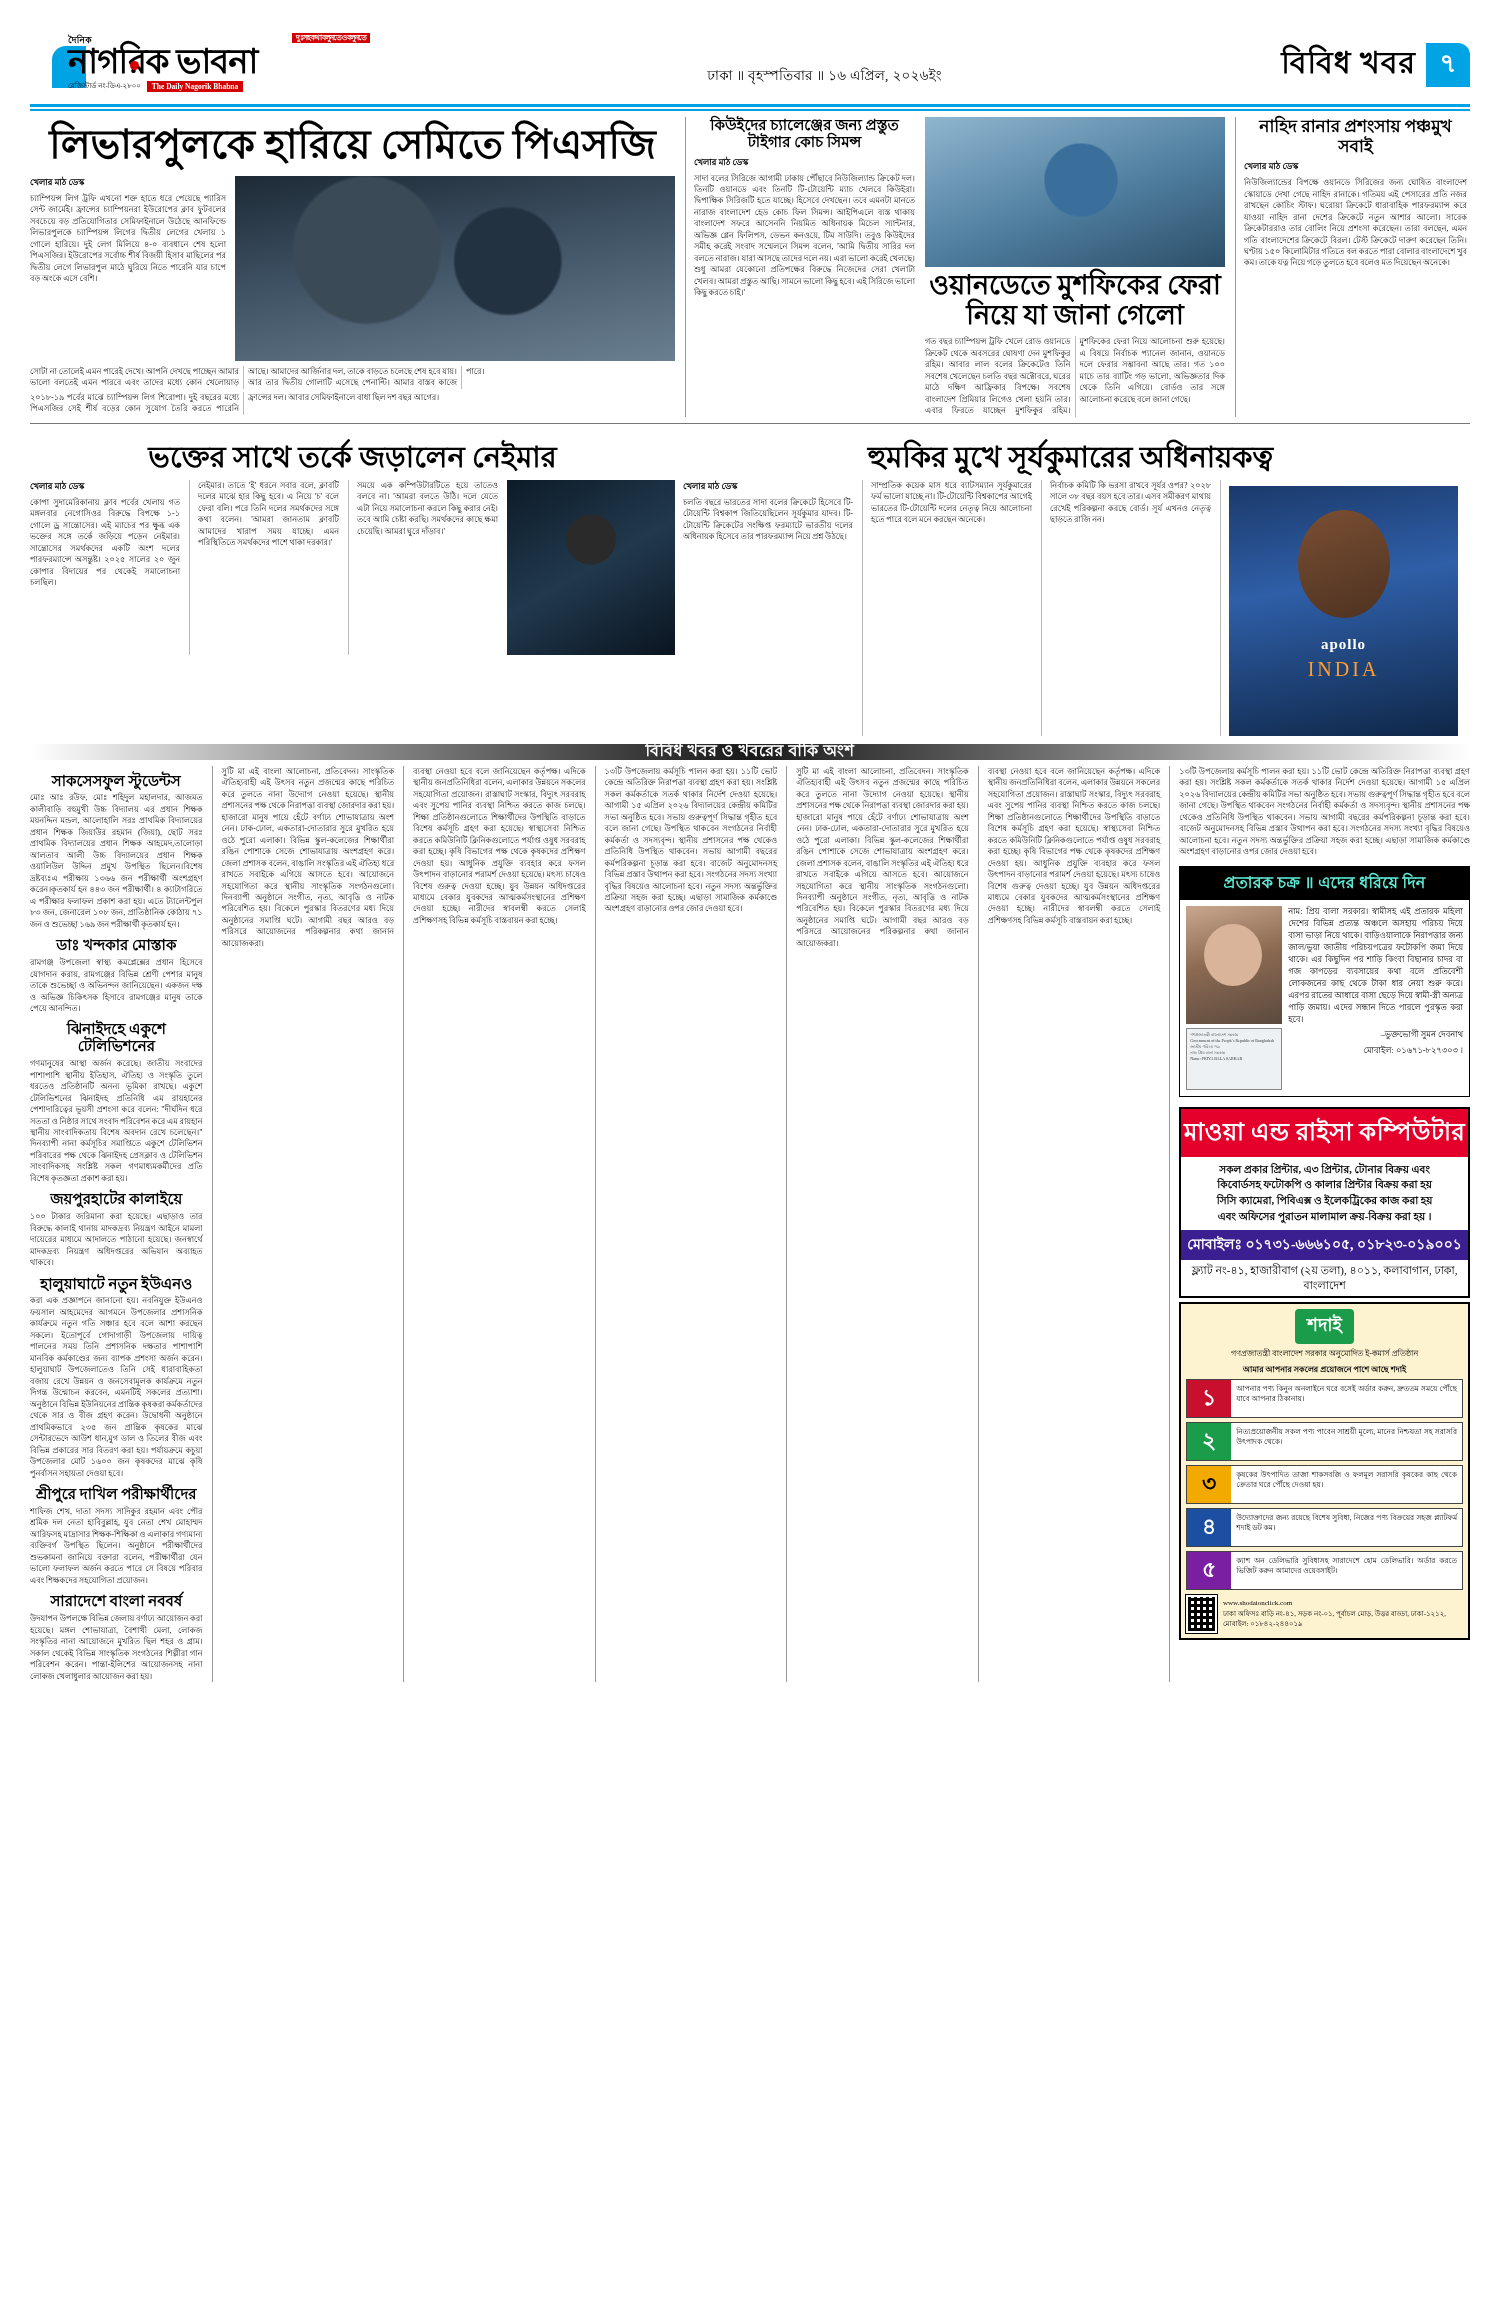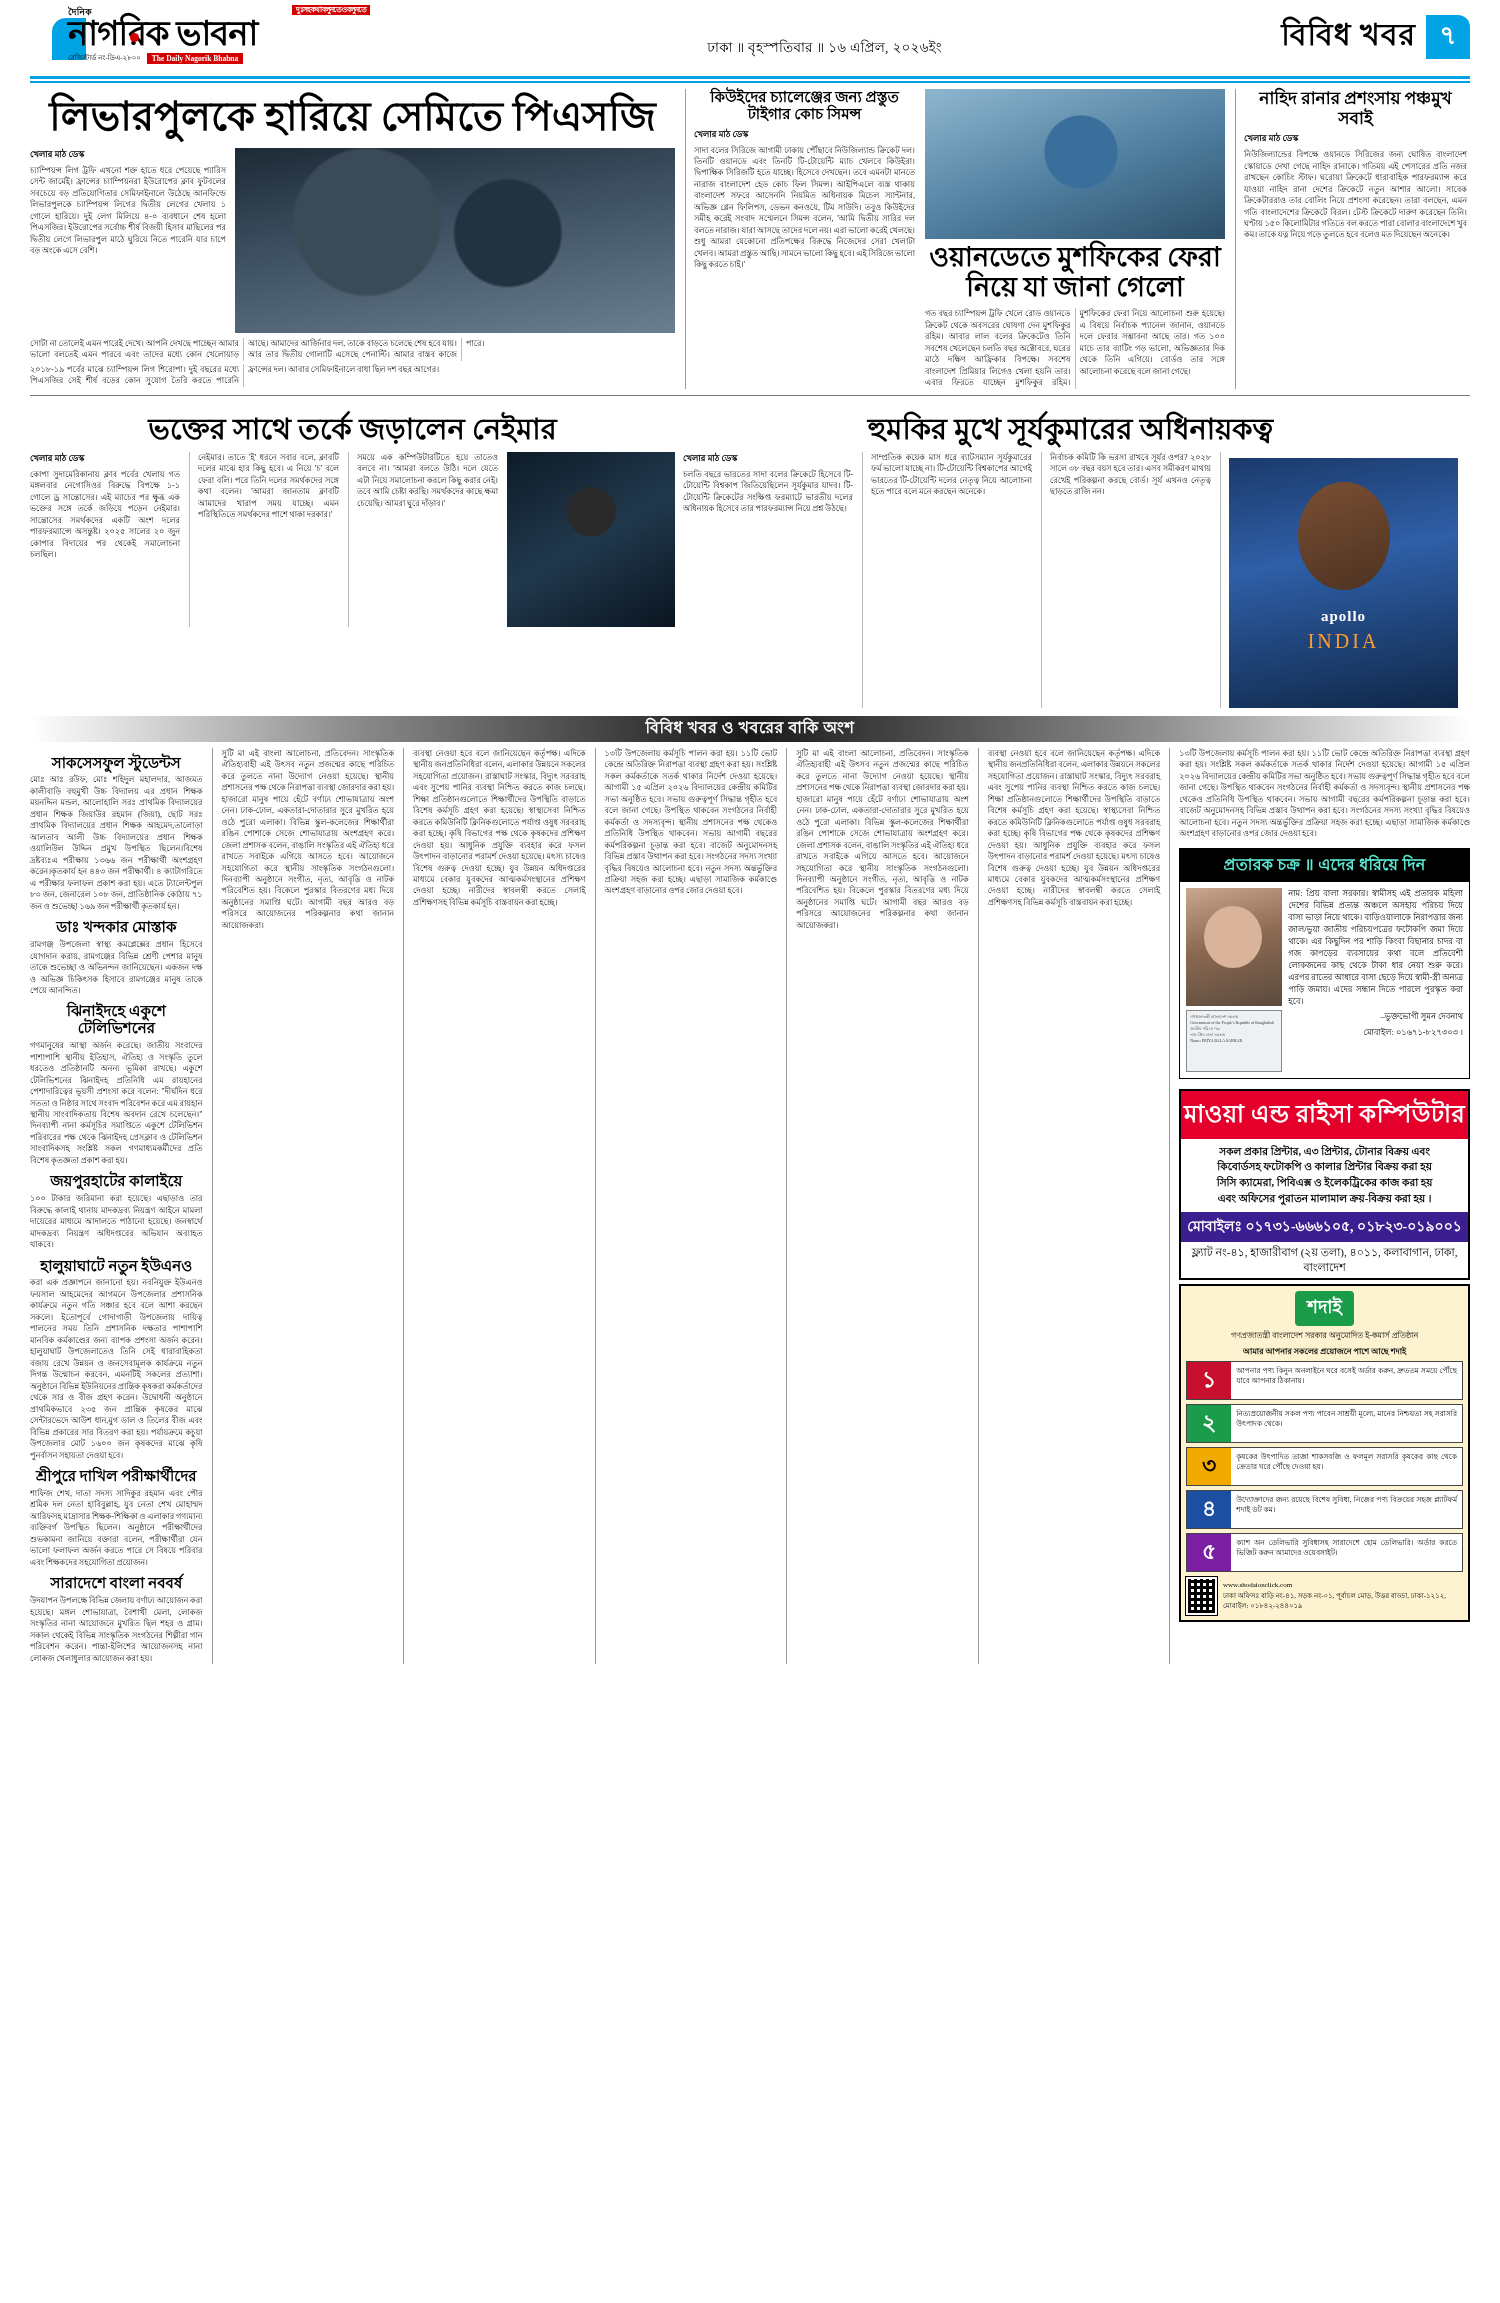--- a/index.html
+++ b/index.html
@@ -8,21 +8,21 @@
     width:1500px; height:2303px;
     background:#ffffff;
     font-family:"Liberation Serif", "DejaVu Serif", serif;
     color:#000;
     position:relative;
     overflow:hidden;
   }
   .page { width:1500px; height:2303px; position:relative; padding:0; }
 
   
-  .masthead { position:relative; height:72px; padding:8px 30px 0 30px; }
+  .masthead { position:relative; height:72px; padding:8px 30px 0 30px;margin-top:28px; }
   .mast-inner { display:flex; align-items:flex-end; height:56px; position:relative; }
   .blue-tab {
     position:absolute; left:22px; top:10px; width:34px; height:42px;
     background:#00a3e4; border-radius:14px 0 0 0;
   }
   .logo-wrap { position:relative; margin-left:38px; width:300px; }
   .logo-dainik { font-size:9px; font-weight:bold; letter-spacing:.5px; margin-bottom:-3px; }
   .logo-main {
     font-family:"Liberation Serif", serif;
     font-size:34px; font-weight:bold; line-height:1; letter-spacing:-1px;
@@ -104,21 +104,21 @@
   .hr-thin { border:0; border-top:1px solid #777; margin:6px 0; }
 
   
   .row2 { display:flex; gap:8px; padding:0 30px; margin-top:14px; }
   .r2-left { width:645px; }
   .r2-right { width:775px; }
   .hl-row2 { font-size:29px; font-weight:bold; text-align:center; line-height:1.1; margin:4px 0 6px; }
 
   
   .sec-bar {
-    margin:8px 30px 6px 30px; height:26px;
+    margin:8px 30px 6px 30px; height:16px;
     background:linear-gradient(90deg,#ffffff 0%, #8d8d8d 22%, #1a1a1a 50%, #8d8d8d 78%, #ffffff 100%);
     display:flex; align-items:center; justify-content:center;
   }
   .sec-bar span { color:#fff; font-size:16px; font-weight:bold; letter-spacing:.5px; }
 
   
   .bottom { display:flex; gap:9px; padding:0 30px; }
   .bcol { width:178px; }
   .bsep { width:1px; background:#999; }
   .sub-hl { font-size:15px; font-weight:bold; text-align:center; margin:7px 0 3px; line-height:1.12; }

